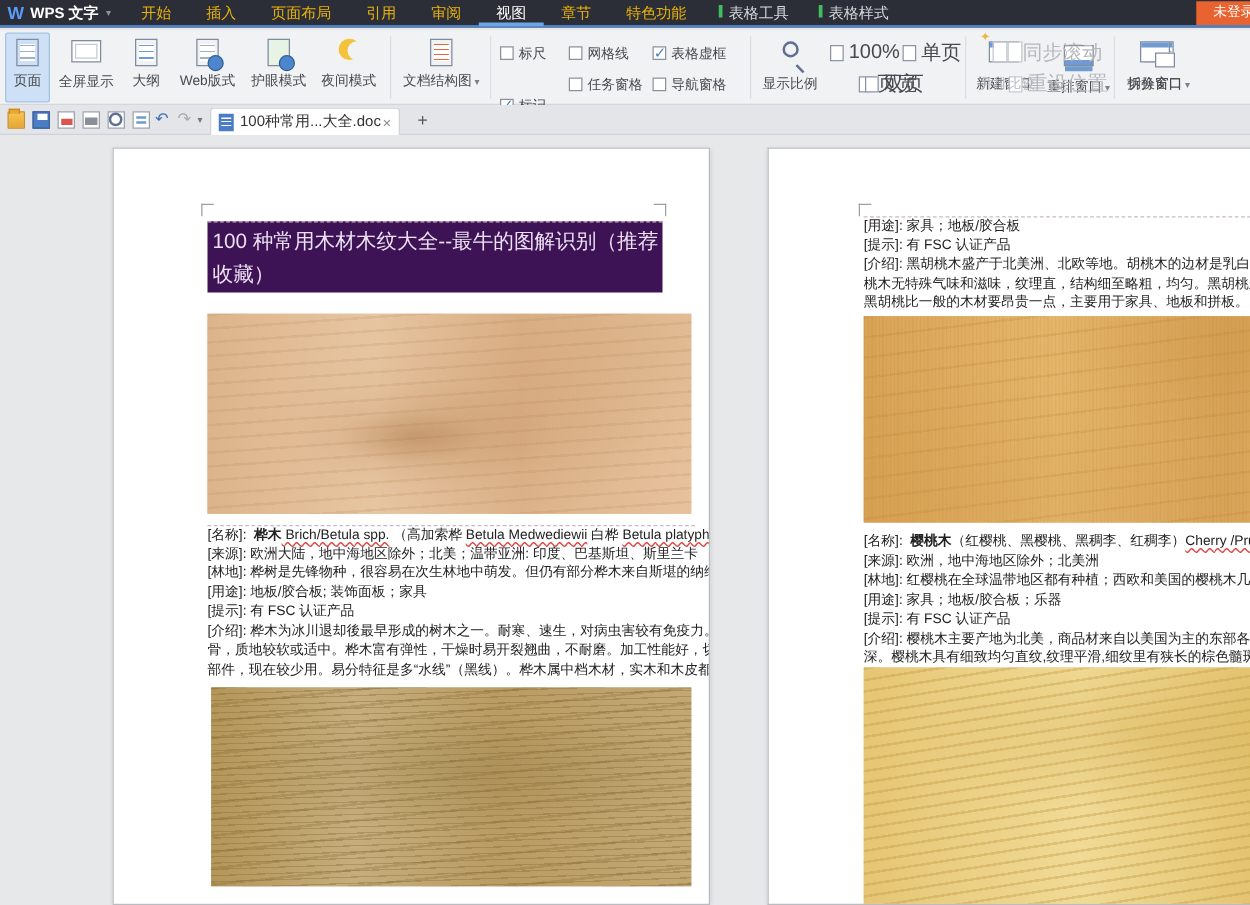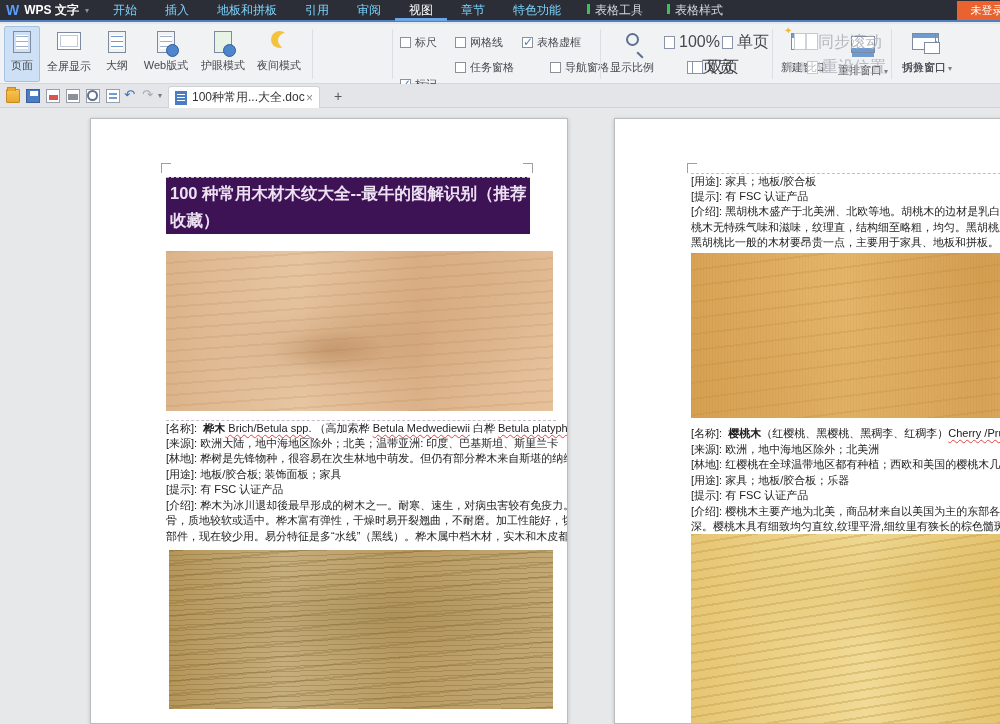--- a/index.html
+++ b/index.html
@@ -6,21 +6,21 @@
   *{box-sizing:border-box;}
   #app{position:relative;width:1000px;height:724px;overflow:hidden;
        font-family:"Liberation Sans","DejaVu Sans",sans-serif;background:#e7e8ea;}
 
   
   #titlebar{position:absolute;left:0;top:0;width:1000px;height:22px;background:#2b2e36;
             border-bottom:2px solid #4d7fc1;display:flex;align-items:center;}
   .logo{display:flex;align-items:center;padding:0 10px 0 6px;color:#fff;font-size:12px;font-weight:bold;}
   .logo .w{color:#5a9cf8;font-size:14px;margin-right:5px;font-weight:bold;}
   .logo::after{content:"▾";color:#8b929c;font-size:8px;margin-left:6px;}
-  .ttab{color:#7dd3fc;font-size:12px;padding:0 14px;height:22px;line-height:22px;cursor:default;}
+  .ttab{color:#eab308;font-size:12px;padding:0 14px;height:22px;line-height:22px;cursor:default;}
   .ttab.active{color:#fff;border-bottom:3px solid #6ca6e8;}
   .ctxtab{color:#d4d7db;font-size:12px;padding:0 12px;height:22px;line-height:22px;}
   .ctxtab::before{content:"";display:inline-block;width:3px;height:10px;background:#3fbf5a;margin-right:5px;}
   #loginbtn{position:absolute;left:957px;top:1px;width:60px;height:19px;background:#e8632f;
             color:#fff;font-size:11px;text-align:center;line-height:19px;}
 
   
   #ribbon{position:absolute;left:0;top:24px;width:1000px;height:60px;background:#f1f2f4;
           border-bottom:1px solid #d4d6d9;}
   .rsep{position:absolute;top:5px;width:1px;height:50px;background:#dcdee1;}
@@ -90,21 +90,21 @@
   
   #docarea{position:absolute;left:0;top:108px;width:1000px;height:616px;background:#e7e8ea;overflow:hidden;}
   .page{position:absolute;top:10px;height:606px;background:#fff;border:1px solid #b9bcc1;
         box-shadow:0 1px 4px rgba(0,0,0,.18);overflow:hidden;}
   #pageL{left:90px;width:478px;}
   #pageR{left:614px;width:400px;border-right:none;}
   .cm{position:absolute;width:10px;height:10px;border-left:1px solid #9aa0a6;border-top:1px solid #9aa0a6;}
   .cm.r{border-left:none;border-right:1px solid #9aa0a6;}
 
   .doctitle{position:absolute;left:75px;top:58px;width:364px;height:57px;background:#3e1356;
-            color:#ece0f2;font-weight:bold;font-size:16.5px;line-height:27px;padding:2px 4px;
+            color:#ece0f2;font-weight:normal;font-size:16.5px;line-height:27px;padding:2px 4px;
             white-space:nowrap;border-top:1px dashed #cbb3c8;}
   .tl{position:absolute;font-size:11px;line-height:15.5px;height:15.5px;color:#222;white-space:pre;}
   .bd{font-weight:bold;}
   .sp{text-decoration:underline;text-decoration-style:wavy;text-decoration-color:#e04444;text-decoration-thickness:1px;text-underline-offset:2px;}
 
   .wood{position:absolute;}
   #wood1{left:75px;top:132px;width:387px;height:160px;background-color:#e0ba93;background-image:
     radial-gradient(ellipse 90px 34px at 42% 62%,rgba(166,112,66,.32),rgba(166,112,66,0) 65%),
     radial-gradient(ellipse 150px 60px at 45% 60%,rgba(176,124,76,.22),rgba(176,124,76,0) 70%),
     radial-gradient(ellipse 230px 100px at 52% 58%,rgba(186,136,88,.18),rgba(186,136,88,0) 72%),
@@ -133,21 +133,21 @@
 
 <div id="app">
 
   <div id="titlebar">
     <div class="logo">
       <span class="w">W</span>
       <span>WPS 文字</span>
     </div>
     <div class="ttab">开始</div>
     <div class="ttab">插入</div>
-    <div class="ttab">地板和拼板</div>
+    <div class="ttab">页面布局</div>
     <div class="ttab">引用</div>
     <div class="ttab">审阅</div>
     <div class="ttab active">视图</div>
     <div class="ttab">章节</div>
     <div class="ttab">特色功能</div>
     <div class="ctxtab">表格工具</div>
     <div class="ctxtab">表格样式</div>
     <div id="loginbtn">未登录</div>
   </div>
 
@@ -182,20 +182,26 @@
         </div>
       <div class="rlb">夜间模式</div>
     </div>
     <div class="rbtn" style="left:196px;width:54px;">
       <div class="ric">
           <div class="ic-eye"></div>
         </div>
       <div class="rlb">护眼模式</div>
     </div>
     <div class="rsep" style="left:312px;"></div>
+    <div class="rbtn has-caret" style="left:318px;width:70px;">
+      <div class="ric">
+          <div class="ic-docmap"></div>
+        </div>
+      <div class="rlb">文档结构图</div>
+    </div>
     <div class="rsep" style="left:392px;"></div>
 
     <label class="cb" style="left:400px;top:8px;">
       <span class="box"></span>
       <span>标尺</span>
     </label>
     <label class="cb" style="left:455px;top:8px;">
       <span class="box"></span>
       <span>网格线</span>
     </label>
@@ -204,21 +210,21 @@
       <span>表格虚框</span>
     </label>
     <label class="cb" style="left:400px;top:50px;">
       <span class="box on"></span>
       <span>标记</span>
     </label>
     <label class="cb" style="left:455px;top:33px;">
       <span class="box"></span>
       <span>任务窗格</span>
     </label>
-    <label class="cb" style="left:522px;top:33px;margin-left:28px;">
+    <label class="cb" style="left:522px;top:33px;">
       <span class="box"></span>
       <span>导航窗格</span>
     </label>
     <div class="rsep" style="left:600px;"></div>
 
     <div class="rbtn" style="left:606px;width:52px;">
       <div class="ric">
           <div class="ic-mag"></div>
         </div>
       <div class="rlb">显示比例</div>

